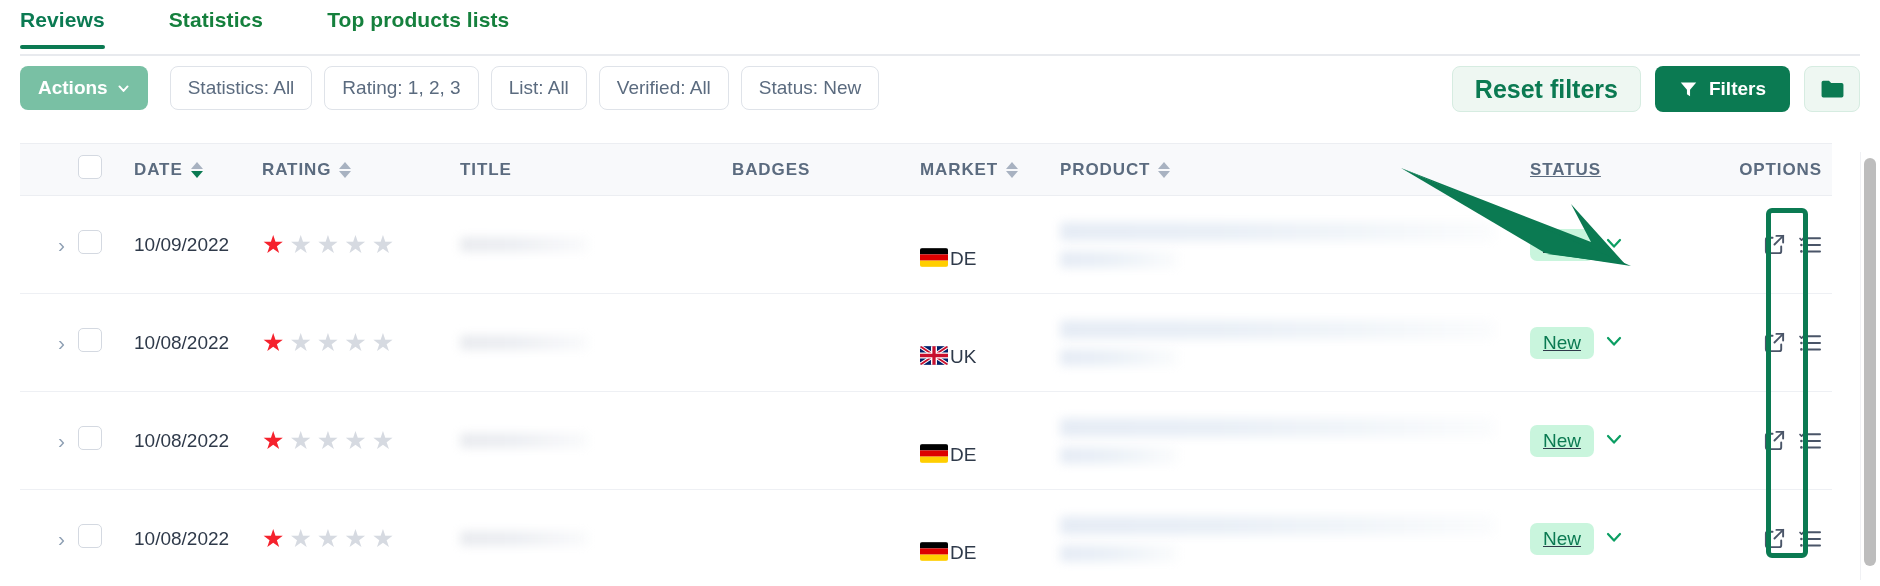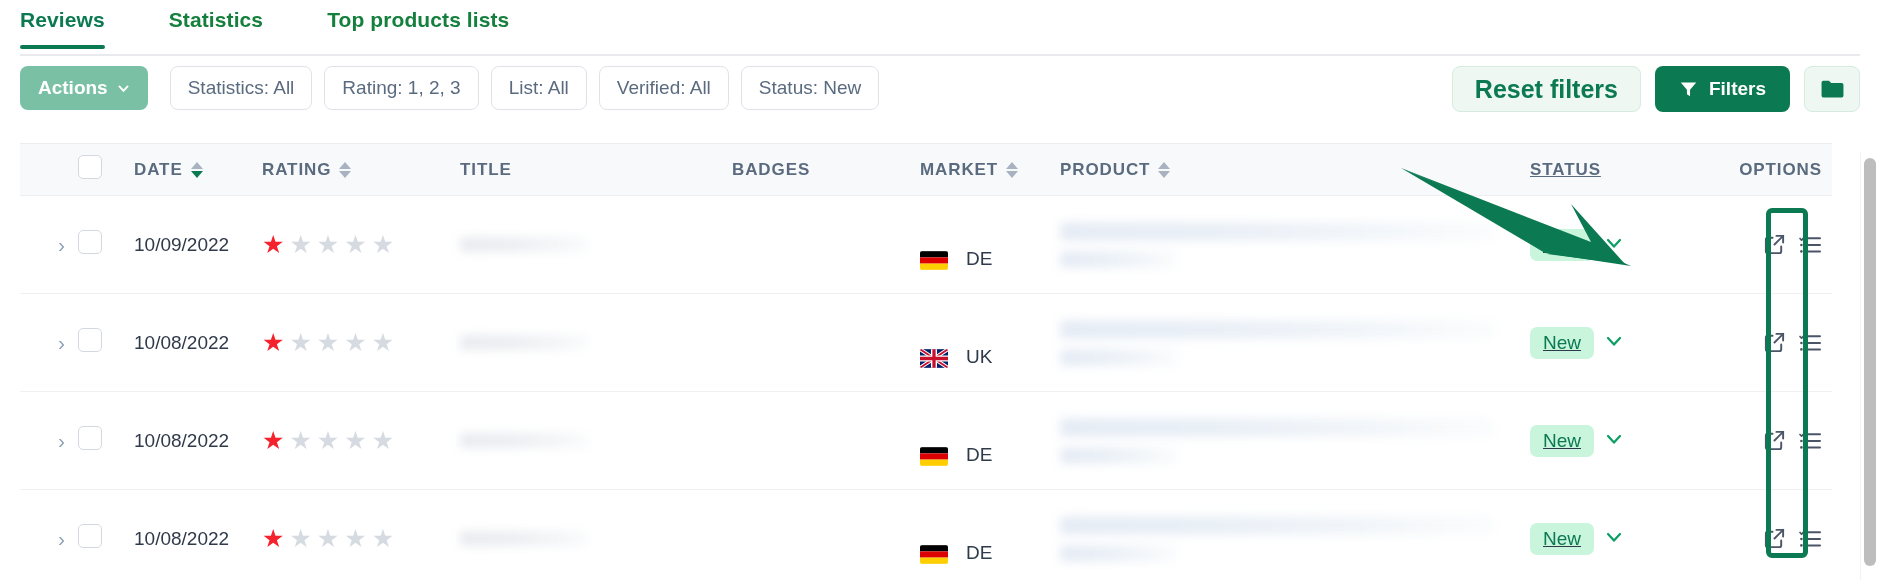--- a/index.html
+++ b/index.html
@@ -126,21 +126,21 @@
     background: linear-gradient(90deg,#e9ebef 0%,#eceef2 42%,#f4f5f8 75%,#fafbfc 100%);
   }
   .blur.b1 { width: 198px; height: 17px; margin-bottom: 9px; }
   .blur.b2 { width: 128px; height: 15px; }
   .blur.prod {
     background: linear-gradient(90deg,#e6ecf5 0%,#e9eff6 35%,#f1f5f9 68%,#fbfcfd 100%);
   }
   .blur.p1 { width: 434px; height: 19px; margin-bottom: 10px; }
   .blur.p2 { width: 118px; height: 17px; }
 
-  .flagcell { display: flex; align-items: flex-end; gap: 18px; margin-top: 28px; }
+  .flagcell { display: flex; align-items: flex-start; gap: 2px; margin-top: 28px; }
   .flag { width: 28px; height: 19px; border-radius: 2px; overflow: hidden; display: block; }
   .mkt-label { font-size: 19px; color: #2f3a4a; }
 
   .statuscell { display: flex; align-items: center; gap: 12px; }
   .badge {
     background: #c9f5dd; color: #0b7a52;
     border-radius: 7px; padding: 5px 13px;
     font-size: 19px; font-weight: 400;
   }
   .badge-chev { color: #0b9e63; font-size: 13px; display: inline-block; cursor: pointer; }

